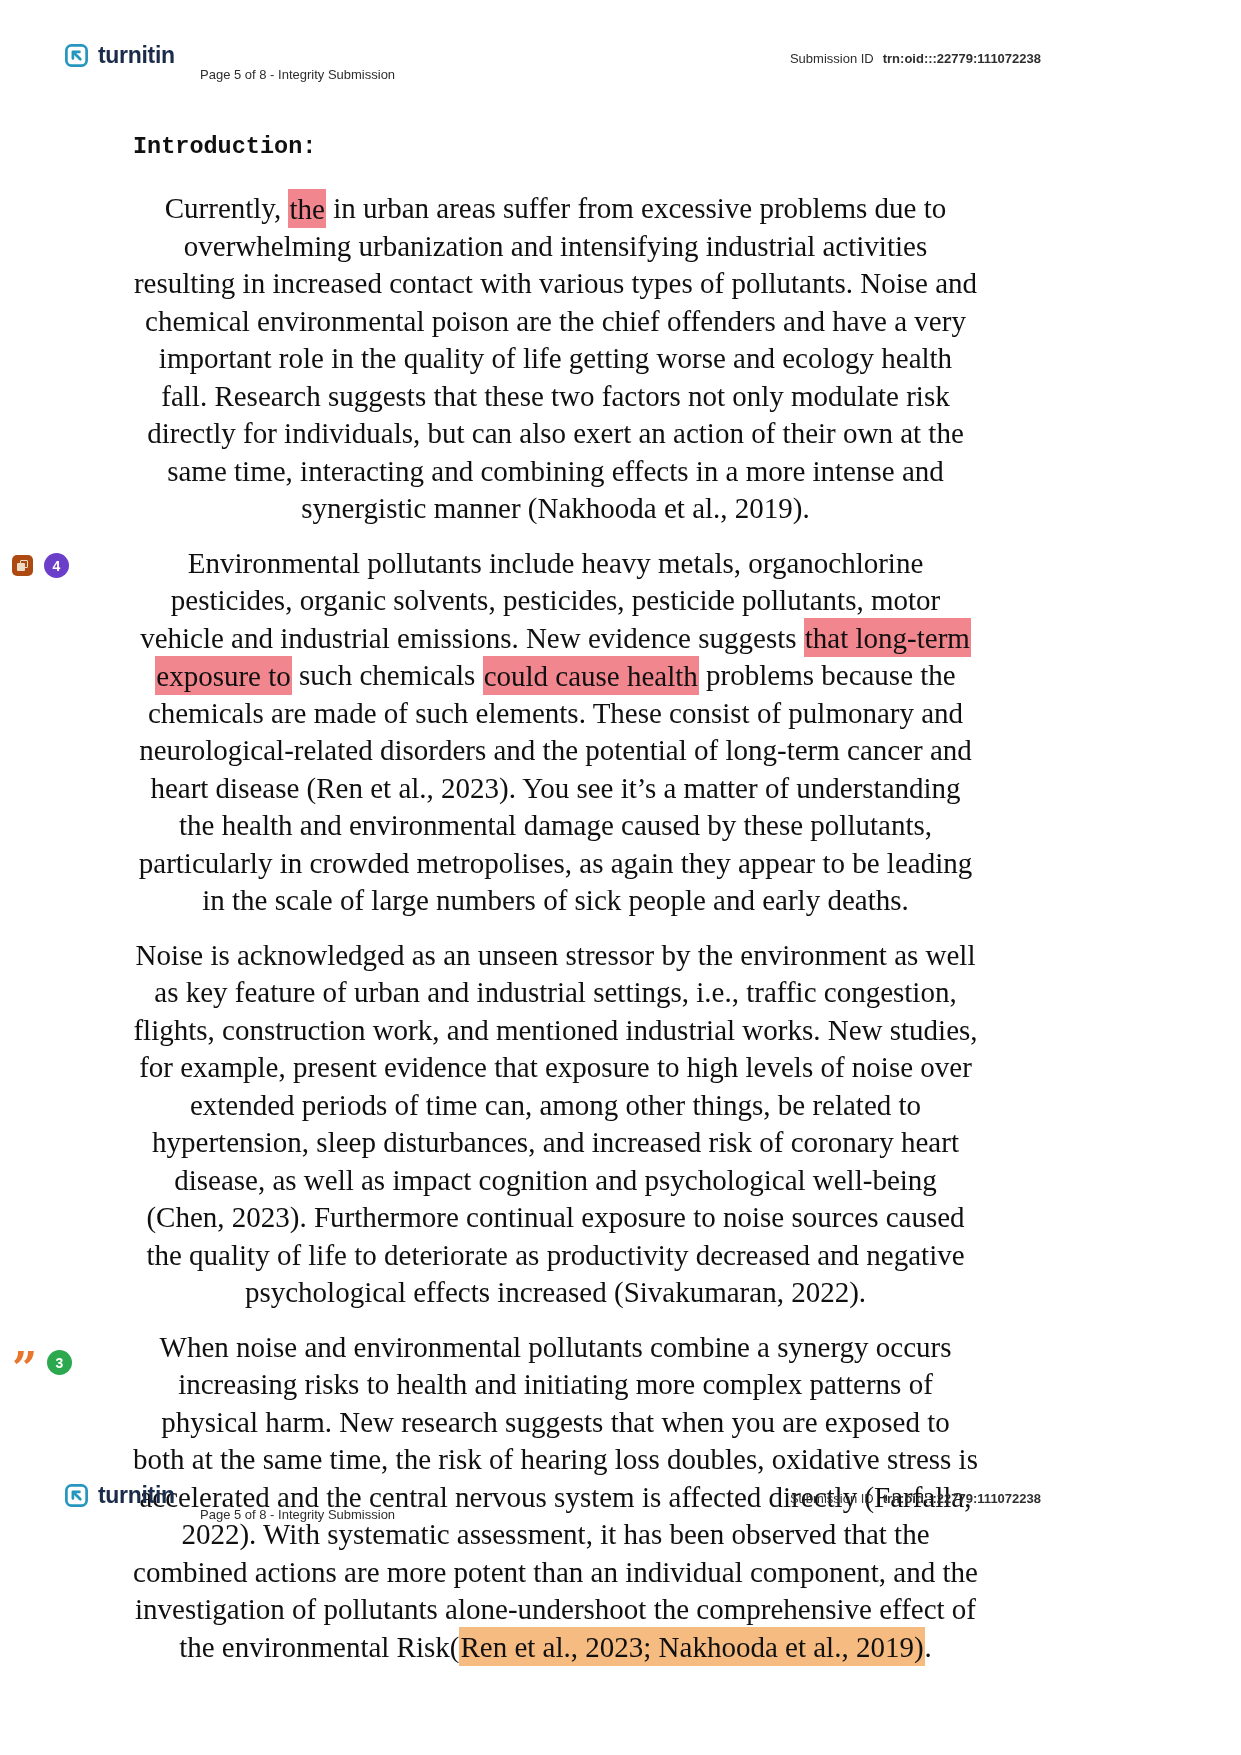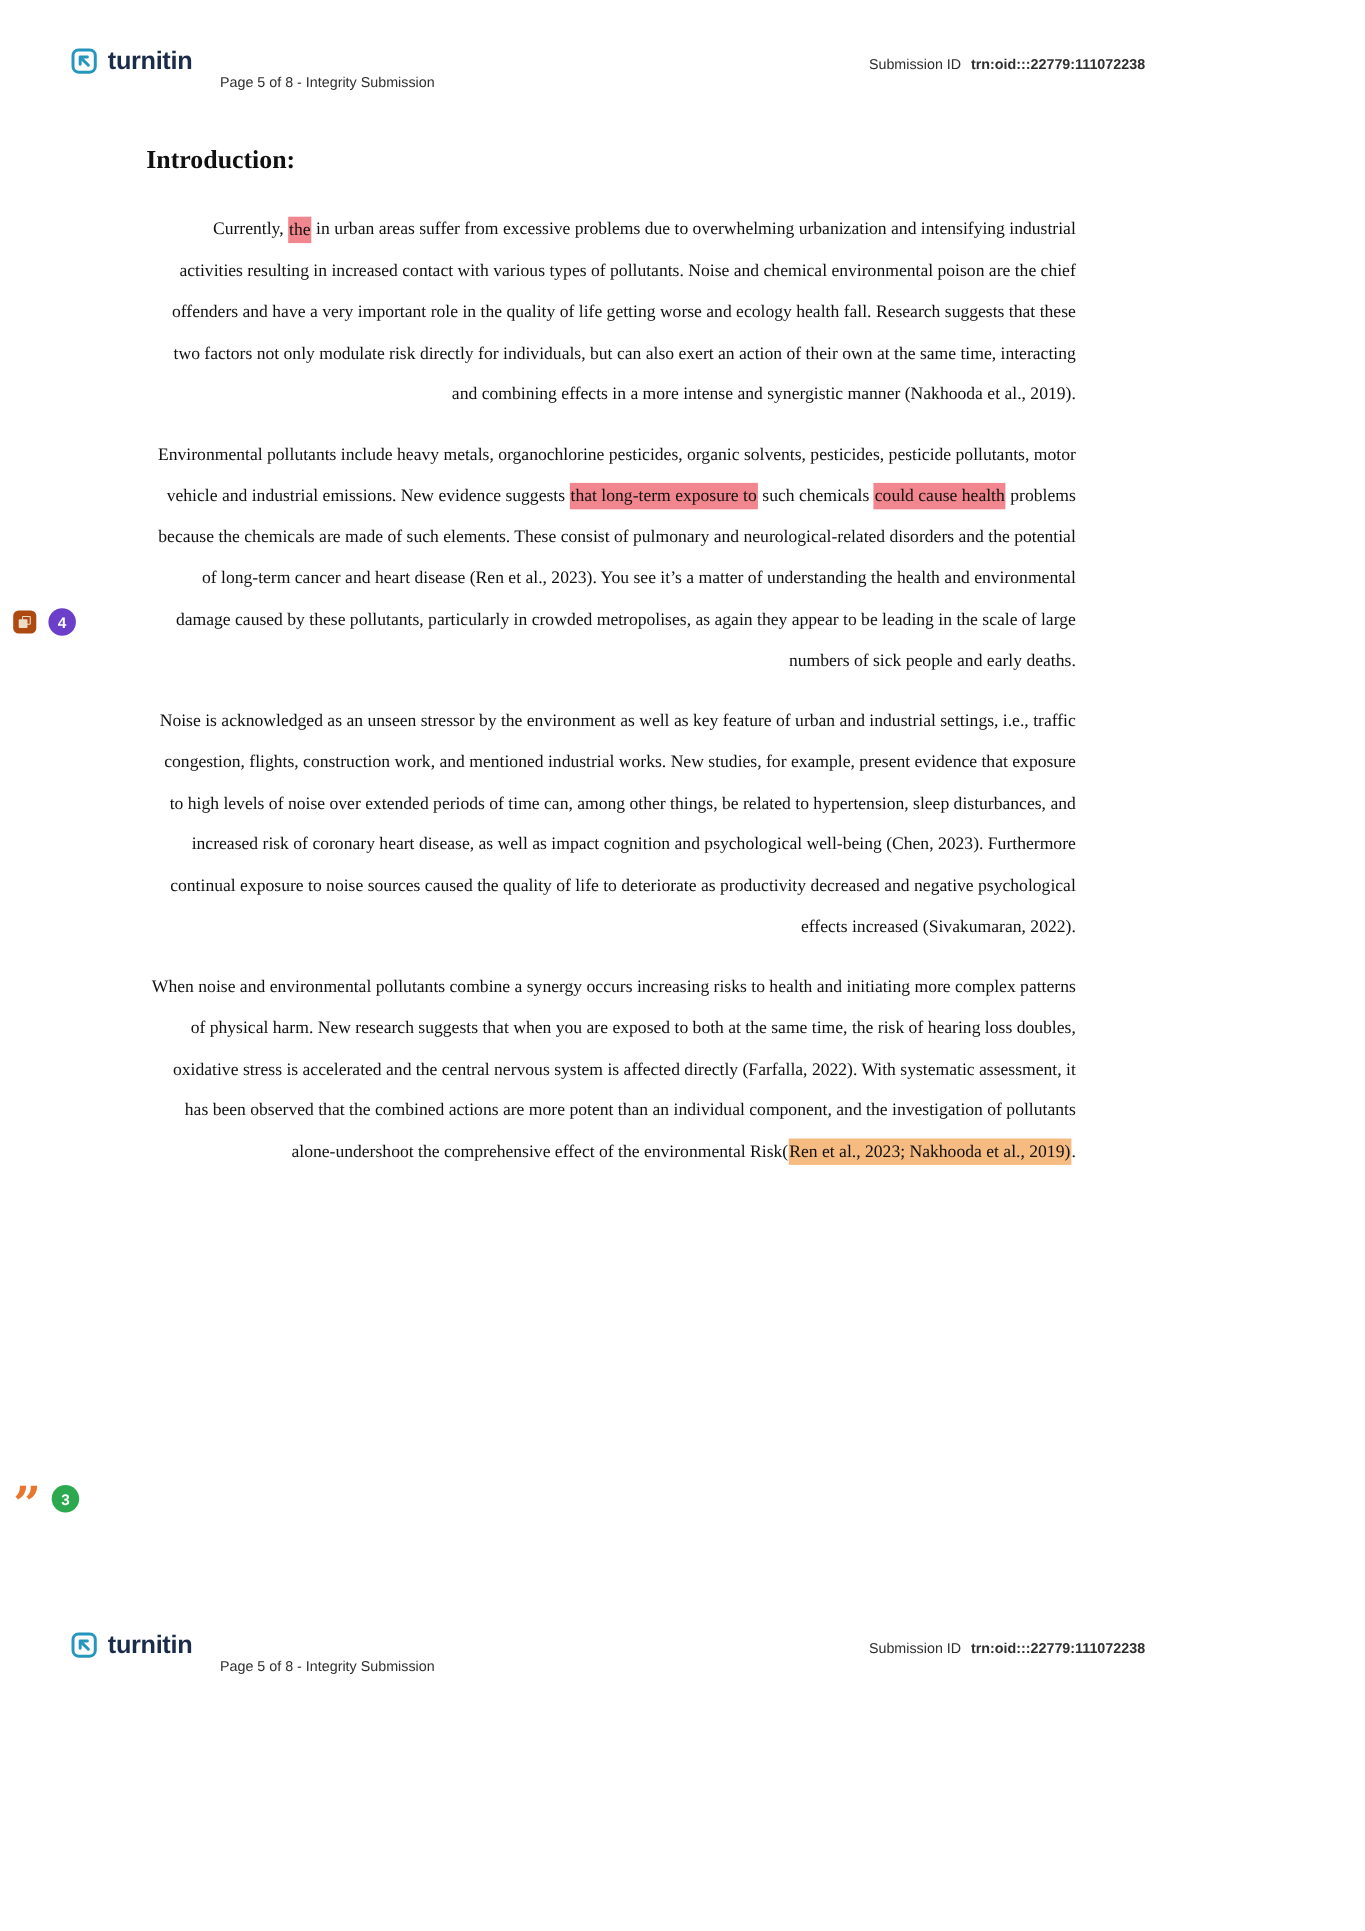--- a/index.html
+++ b/index.html
@@ -23,27 +23,27 @@
     font-size:23px; font-weight:700; letter-spacing:-0.3px;
     color: var(--logo-navy, #1B2B4A);
   }
   .page-info { position:absolute; left:200px; top:25px; font-size:13px; color:#2e2e2e; }
   .submission { position:absolute; right:200px; top:9px; font-size:13px; color:#2e2e2e; }
   .sub-val { margin-left:9px;font-weight:bold; }
 
   
   .content { position:absolute; left:133px; top:133px; width:845px; color:#101010; }
   .doc-heading {
-    font-family:Liberation Serif, serif;
+    font-family:Liberation Mono, monospace;
     font-size:23.5px; font-weight:700; margin:0 0 30px 0;
   }
   .para {
     font-family:"Liberation Serif", serif;
-    font-size:16px; line-height:37.5px;
-    margin:0 0 17px 0; text-align:right;
+    font-size:29px; line-height:37.5px;
+    margin:0 0 17px 0; text-align:center;
   }
   .hl {
     padding:3.5px 1px;
     -webkit-box-decoration-break: clone;
     box-decoration-break: clone;
   }
   .hl-pink   { background: var(--highlight-pink, #F2868E); }
   .hl-orange { background: var(--highlight-orange, #F6BB80); }
 
   

